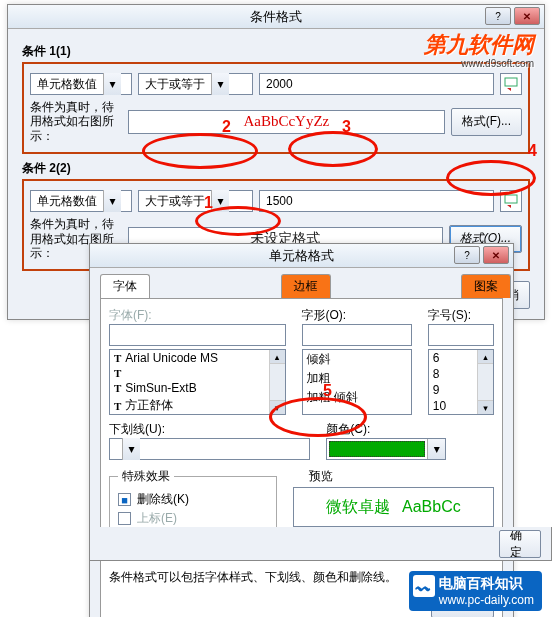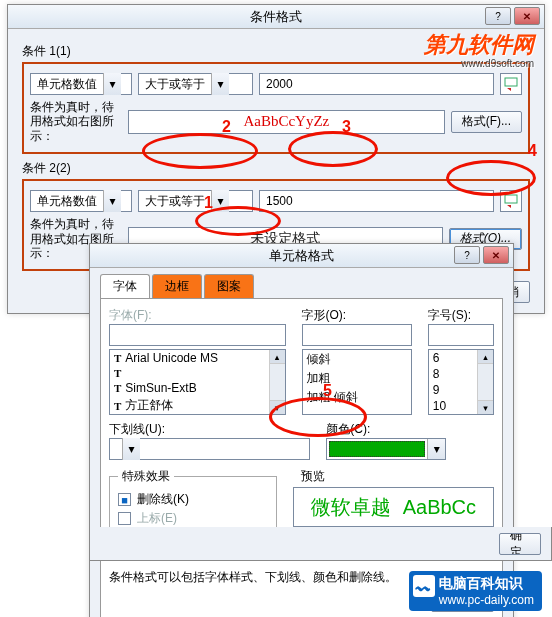--- a/index.html
+++ b/index.html
@@ -8,49 +8,49 @@
   .titlebar { display: flex; align-items: center; justify-content: center; height: 24px; position: relative; background: linear-gradient(#f4f8fc,#dce7f2); border-bottom: 1px solid #aaa; font-size: 13px; }
   .winbtns { position: absolute; right: 4px; top: 2px; display: flex; gap: 3px; }
   .winbtn { width: 26px; height: 18px; background: linear-gradient(#f0f4fa,#cdd8e6); border: 1px solid #888; border-radius: 2px; display: flex; align-items: center; justify-content: center; font-size: 10px; }
   .winbtn.close { background: linear-gradient(#f8a8a8,#d06060); color: #600; font-weight: bold; }
   .body { padding: 8px 14px 10px; background: #edf1f7; }
   .line { display: flex; align-items: center; margin: 5px 0; gap: 6px; }
   .select { display: inline-flex; align-items: center; background: #fff; border: 1px solid #7a8aa0; height: 22px; }
   .select .val { padding: 0 6px; }
   .select .arrow { width: 18px; height: 22px; border-left: 1px solid #aaa; background: linear-gradient(#f3f6fb,#dde5ef); display:flex; align-items:center; justify-content:center; }
   .input { background: #fff; border: 1px solid #7a8aa0; height: 22px; padding: 0 6px; display: inline-flex; align-items:center; }
-  .btn { background: linear-gradient(#fafcfe,#e2e8f1); border: 1px solid #7b8aa0; height: 22px; padding: 0 10px; display:inline-flex; align-items:center; border-radius:2px; }
+  .btn { background: linear-gradient(#fafcfe,#e2e8f1); border: 1px solid #7b8aa0; height: 28px; padding: 0 10px; display:inline-flex; align-items:center; border-radius:2px; }
   .btn.focus { box-shadow: 0 0 0 1px #4a90d9 inset; font-style: italic; }
   .sample { background: #fff; border: 1px solid #7a8aa0; height: 24px; flex: 1; display:flex; align-items:center; justify-content:center; }
-  .section-label { margin: 6px 0 2px; }
+  .section-label { margin: 6px 0 2px; font-weight: bold; }
   .mini-icon { width: 22px; height: 22px; border: 1px solid #7a8aa0; background: #fff; display:flex; align-items:center; justify-content:center; }
   .btnrow { display:flex; justify-content:flex-end; gap:8px; margin-top:10px; }
   .annot { position: absolute; border: 3px solid #e10; border-radius: 50%; pointer-events: none; }
   .annot-num { position:absolute; color:#e10; font-weight:bold; font-size:16px; pointer-events:none; }
   
-  .tabs { display:flex; padding: 6px 0 0 10px; gap:0; }
+  .tabs { display:flex; padding: 6px 0 0 10px; gap:0;justify-content:space-between; }
   .tab { border:1px solid #999; border-bottom:none; padding:3px 12px; background:#f97316; border-radius:3px 3px 0 0; margin-right:2px; }
   .tab.active { background:#fff; }
   .panel { background:#fff; margin:0 10px 6px; border:1px solid #999; padding:8px; }
   .cols { display:flex; gap:16px; }
   .col { flex:1; }
   .listbox { border:1px solid #7a8aa0; background:#fff; height:66px; overflow:hidden; position:relative; }
   .listbox .scroll { position:absolute; right:0; top:0; bottom:0; width:16px; background:#e8edf3; border-left:1px solid #ccc; }
   .scroll .up,.scroll .dn{height:14px;display:flex;align-items:center;justify-content:center;font-size:9px;background:#d8e0ea;border-bottom:1px solid #ccc;}
   .scroll .dn{position:absolute;bottom:0;left:0;right:0;border-top:1px solid #ccc;border-bottom:none;}
   .li { padding:1px 4px; display:flex; align-items:center; gap:4px; }
   .tt { font-family: "Times New Roman"; font-size:11px; font-weight:bold; }
   .color-sel { display:flex; border:1px solid #7a8aa0; height:22px; width:120px; }
   .color-sel .swatch { flex:1; margin:2px; background: #0a0; border:1px dotted #333; }
   .color-sel .arrow { width:18px; border-left:1px solid #aaa; background:linear-gradient(#f3f6fb,#dde5ef); display:flex;align-items:center;justify-content:center; }
   fieldset { border:1px solid #aaa; padding:4px 8px 6px; margin:8px 0 0; }
   legend { padding:0 4px; }
   .chk { display:flex; align-items:center; gap:6px; margin:2px 0; }
   .chk .box { width:13px;height:13px;border:1px solid #7a8aa0;background:#fff;display:flex;align-items:center;justify-content:center;font-size:11px; }
-  .preview { border:1px solid #7a8aa0; background:#fff; height:40px; display:flex; align-items:center; justify-content:center; font-size:20px; color:#0a0; gap:12px; }
+  .preview { border:1px solid #7a8aa0; background:#fff; height:40px; display:flex; align-items:center; justify-content:center; font-size:16px; color:#0a0; gap:12px; }
   .disabled { color:#9aa; }
   .overlay-logo { position:absolute; right:18px; top:30px; font-weight:900; font-style:italic; color:#f40; font-size:22px; text-shadow:1px 1px #fff; pointer-events:none; white-space:nowrap;}
   .overlay-logo .url{font-size:10px;color:#444;font-style:normal;font-weight:normal;display:block;text-align:right;margin-top:-2px;}
   .bot-badge { position:absolute; right:10px; bottom:6px; background:#0a65c2; color:#fff; padding:4px 8px 4px 30px; border-radius:4px; font-size:14px; font-weight:bold; }
   .bot-badge .url { display:block; font-size:12px; font-weight:normal; }
   .bot-badge::before{content:"";position:absolute;left:4px;top:4px;width:22px;height:22px;background:#fff;border-radius:3px;}
   .bot-badge::after{content:"〰";position:absolute;left:7px;top:6px;color:#0a65c2;font-size:14px;}
   .group-border { border:2px solid #c2410c; padding: 4px 6px; }
   .footer-cut { position:absolute; left:89px; right:0; bottom:56px; height:34px; background:#edf1f7; border:1px solid #888; border-top:none; display:flex; justify-content:flex-end; align-items:center; padding:0 10px; gap:8px;}
   .blur-title { position:absolute; top:9px; left:80px; color:#9aa6b5; font-size:13px; font-weight:bold; letter-spacing:2px; filter: blur(1px); pointer-events:none;}
@@ -268,21 +268,21 @@
                 <span class="box"></span>
                 <span>上标(E)</span>
               </div>
             <div class="chk disabled">
                 <span class="box"></span>
                 <span>下标(B)</span>
               </div>
           </fieldset>
         </div>
         <div class="col" style="flex:1.2">
-          <div style="margin:8px 8px 2px;">预览</div>
+          <div style="margin:8px 16px 2px;">预览</div>
           <div class="preview">
             <span>微软卓越</span>
             <span>AaBbCc</span>
           </div>
         </div>
       </div>
 
       <div style="margin:14px 0 4px;">条件格式可以包括字体样式、下划线、颜色和删除线。</div>
       <div style="display:flex;justify-content:flex-end;">
         <div class="btn">

